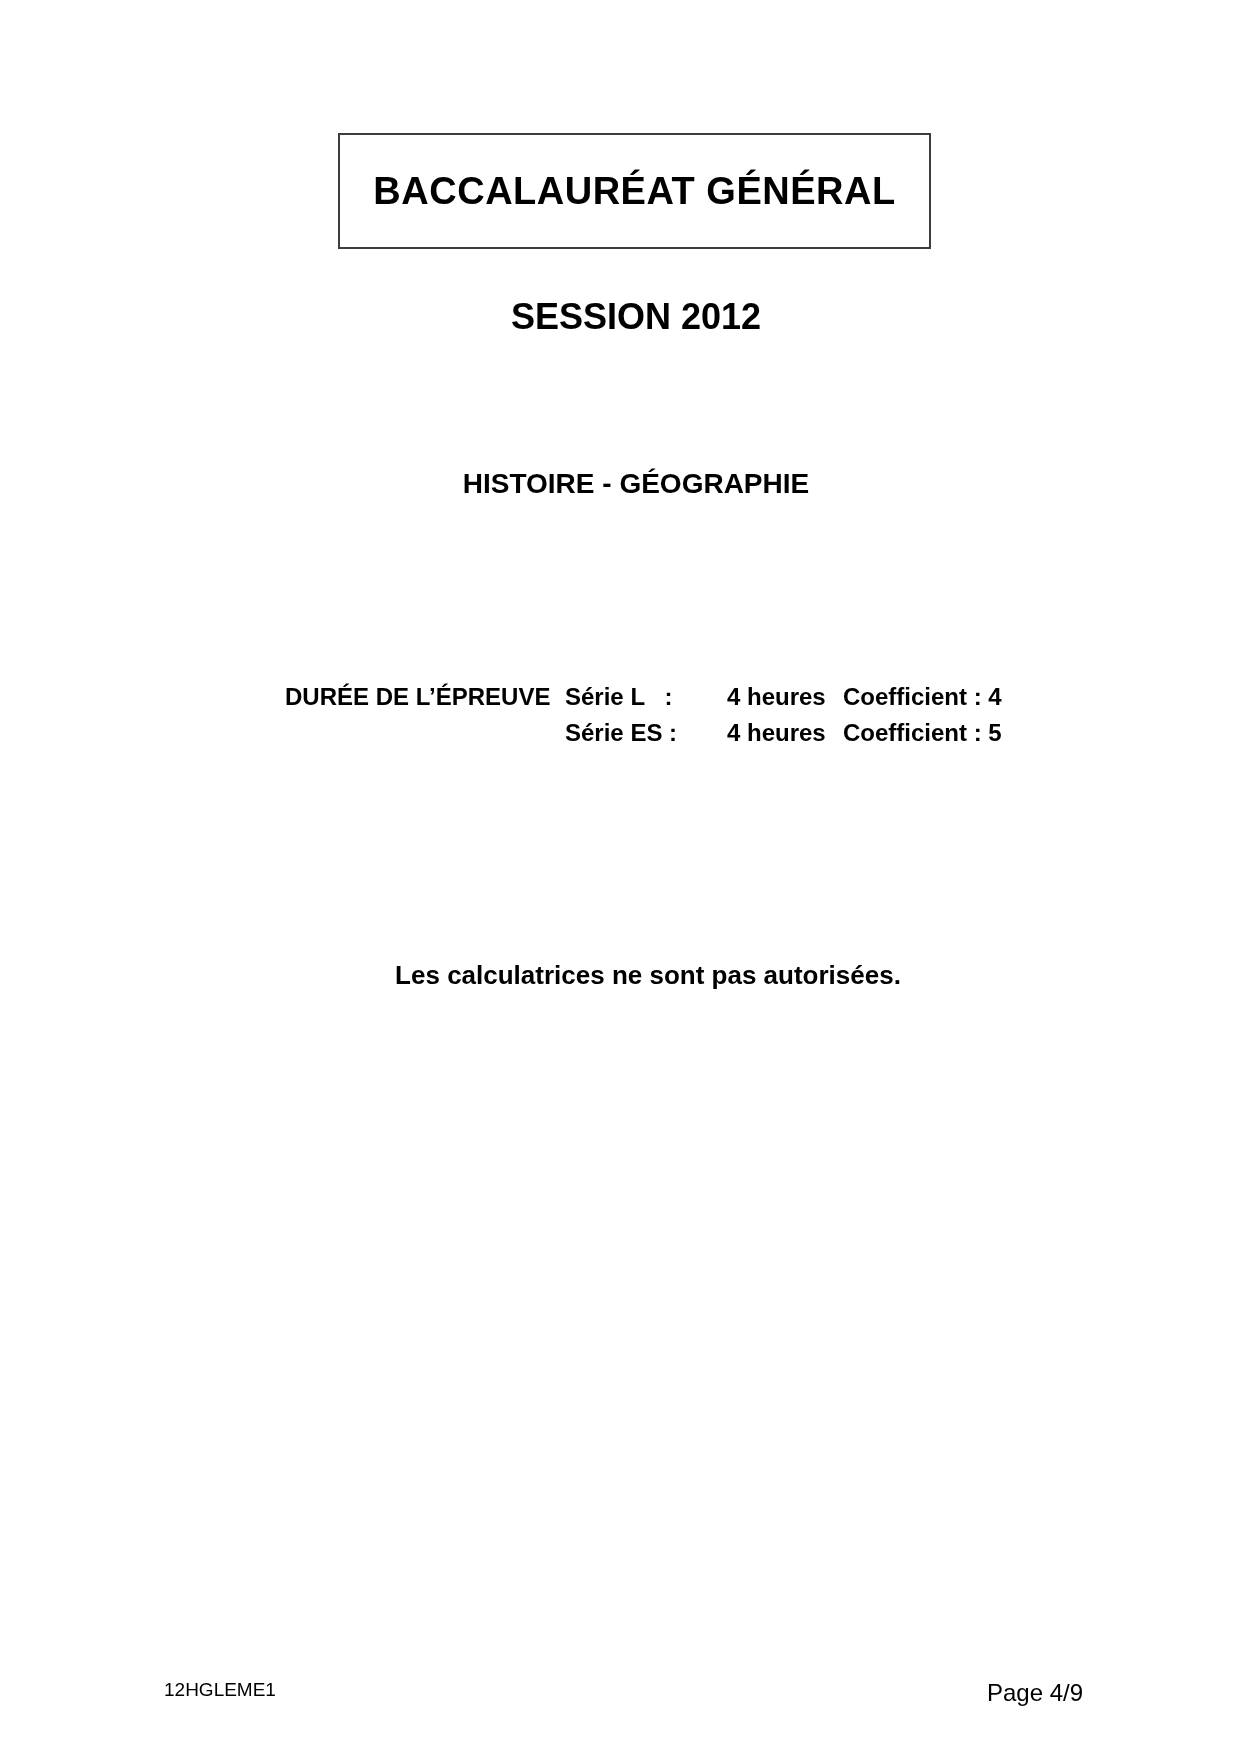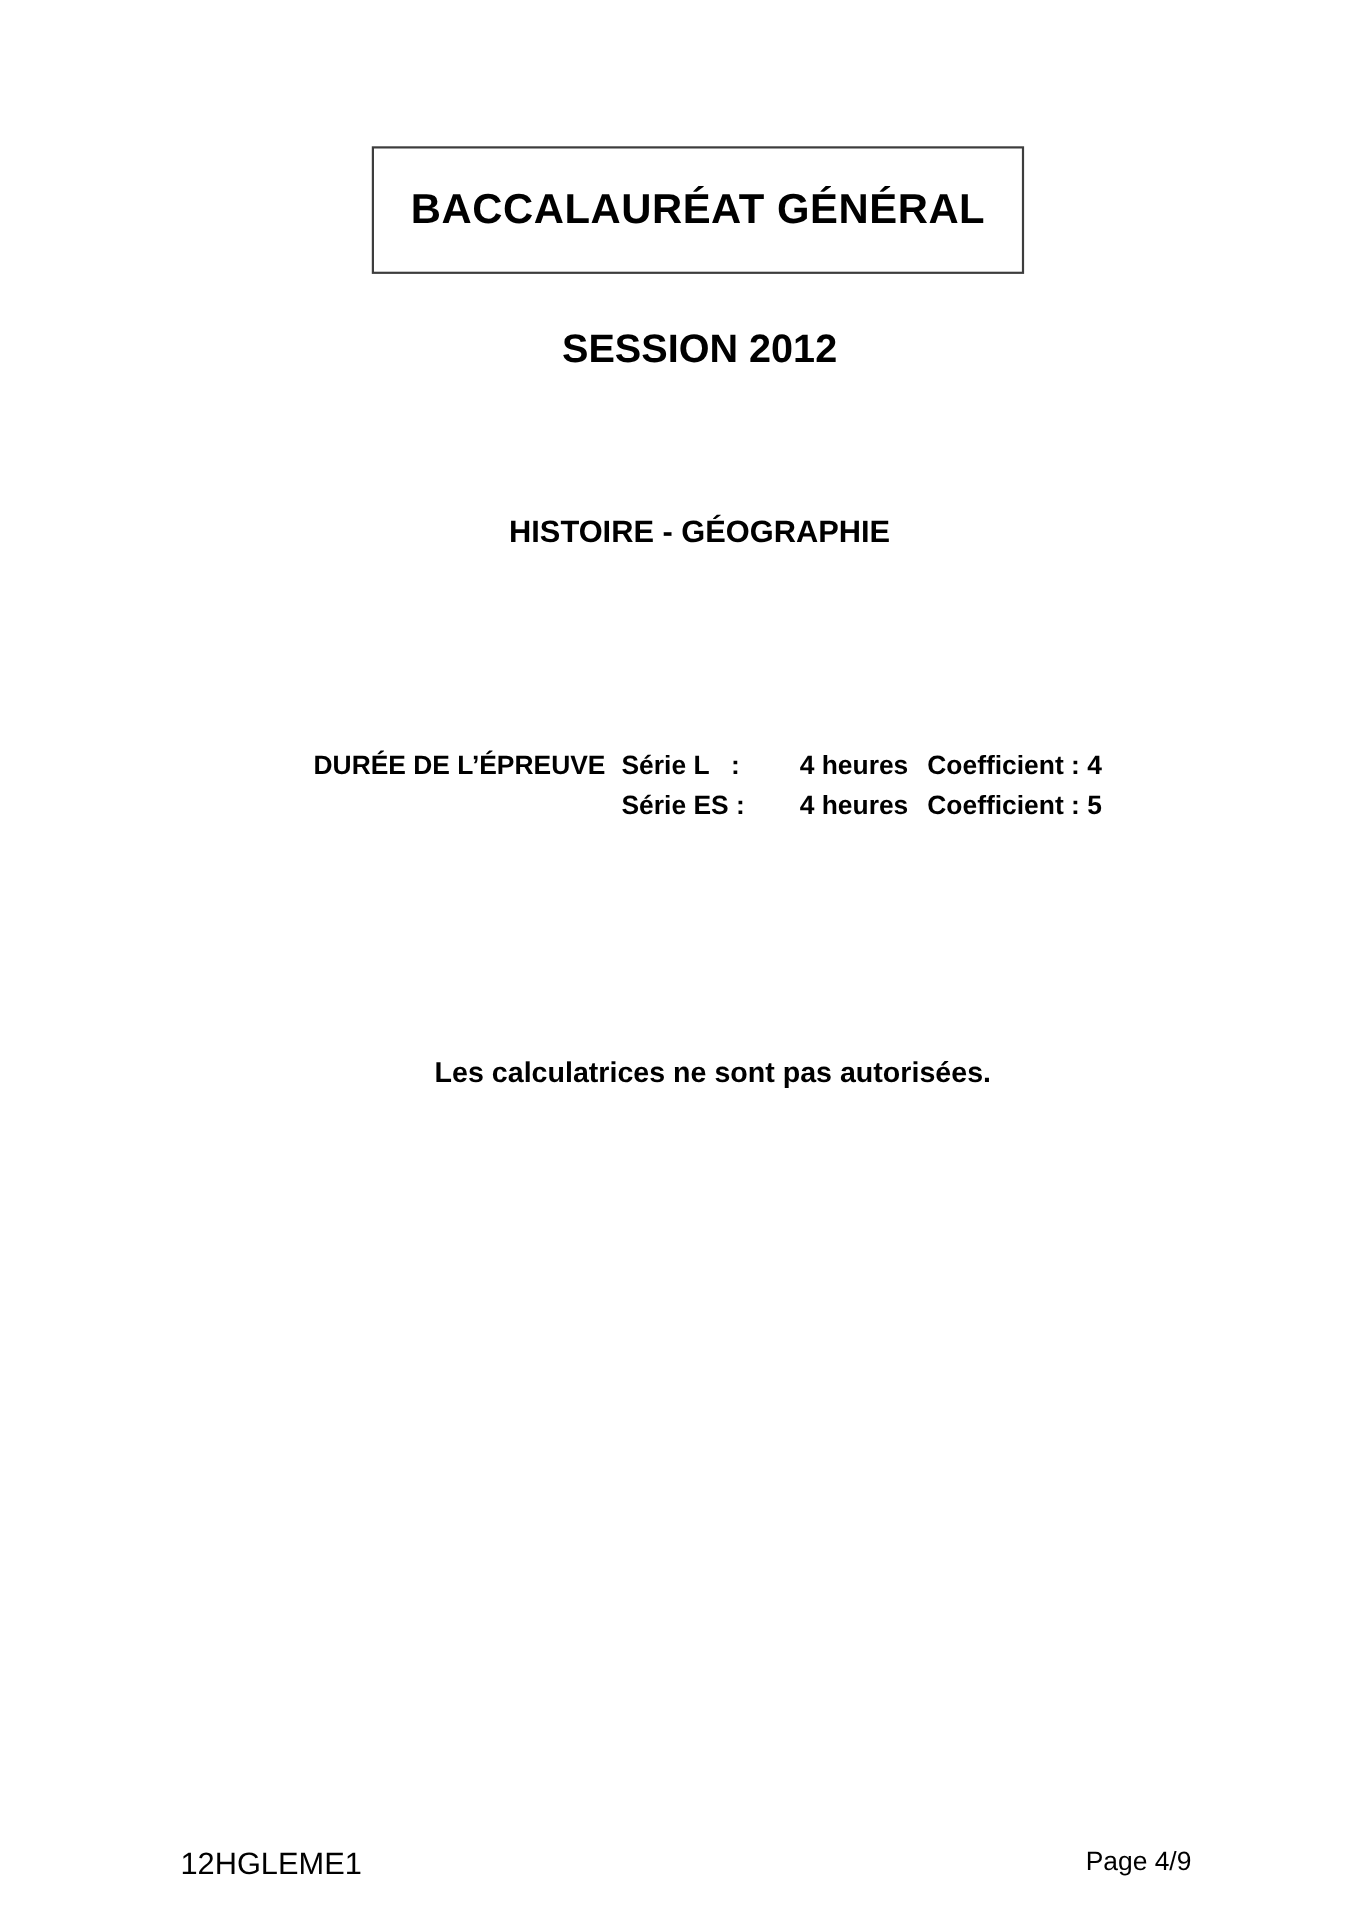--- a/index.html
+++ b/index.html
@@ -105,21 +105,21 @@
     font-size: 24px;
     line-height: 39px;
     white-space: pre-wrap;
   }
   .instruction-box b { font-weight: bold; }
 
   .footer-reference {
     position: absolute;
     left: 148px;
     top: 1663px;
-    font-size: 28px;
+    font-size: 19px;
   }
   .footer-page {
     position: absolute;
     left: 971px;
     top: 1663px;
     font-size: 24px;
   }
 </style>
 </head>
 <body>

